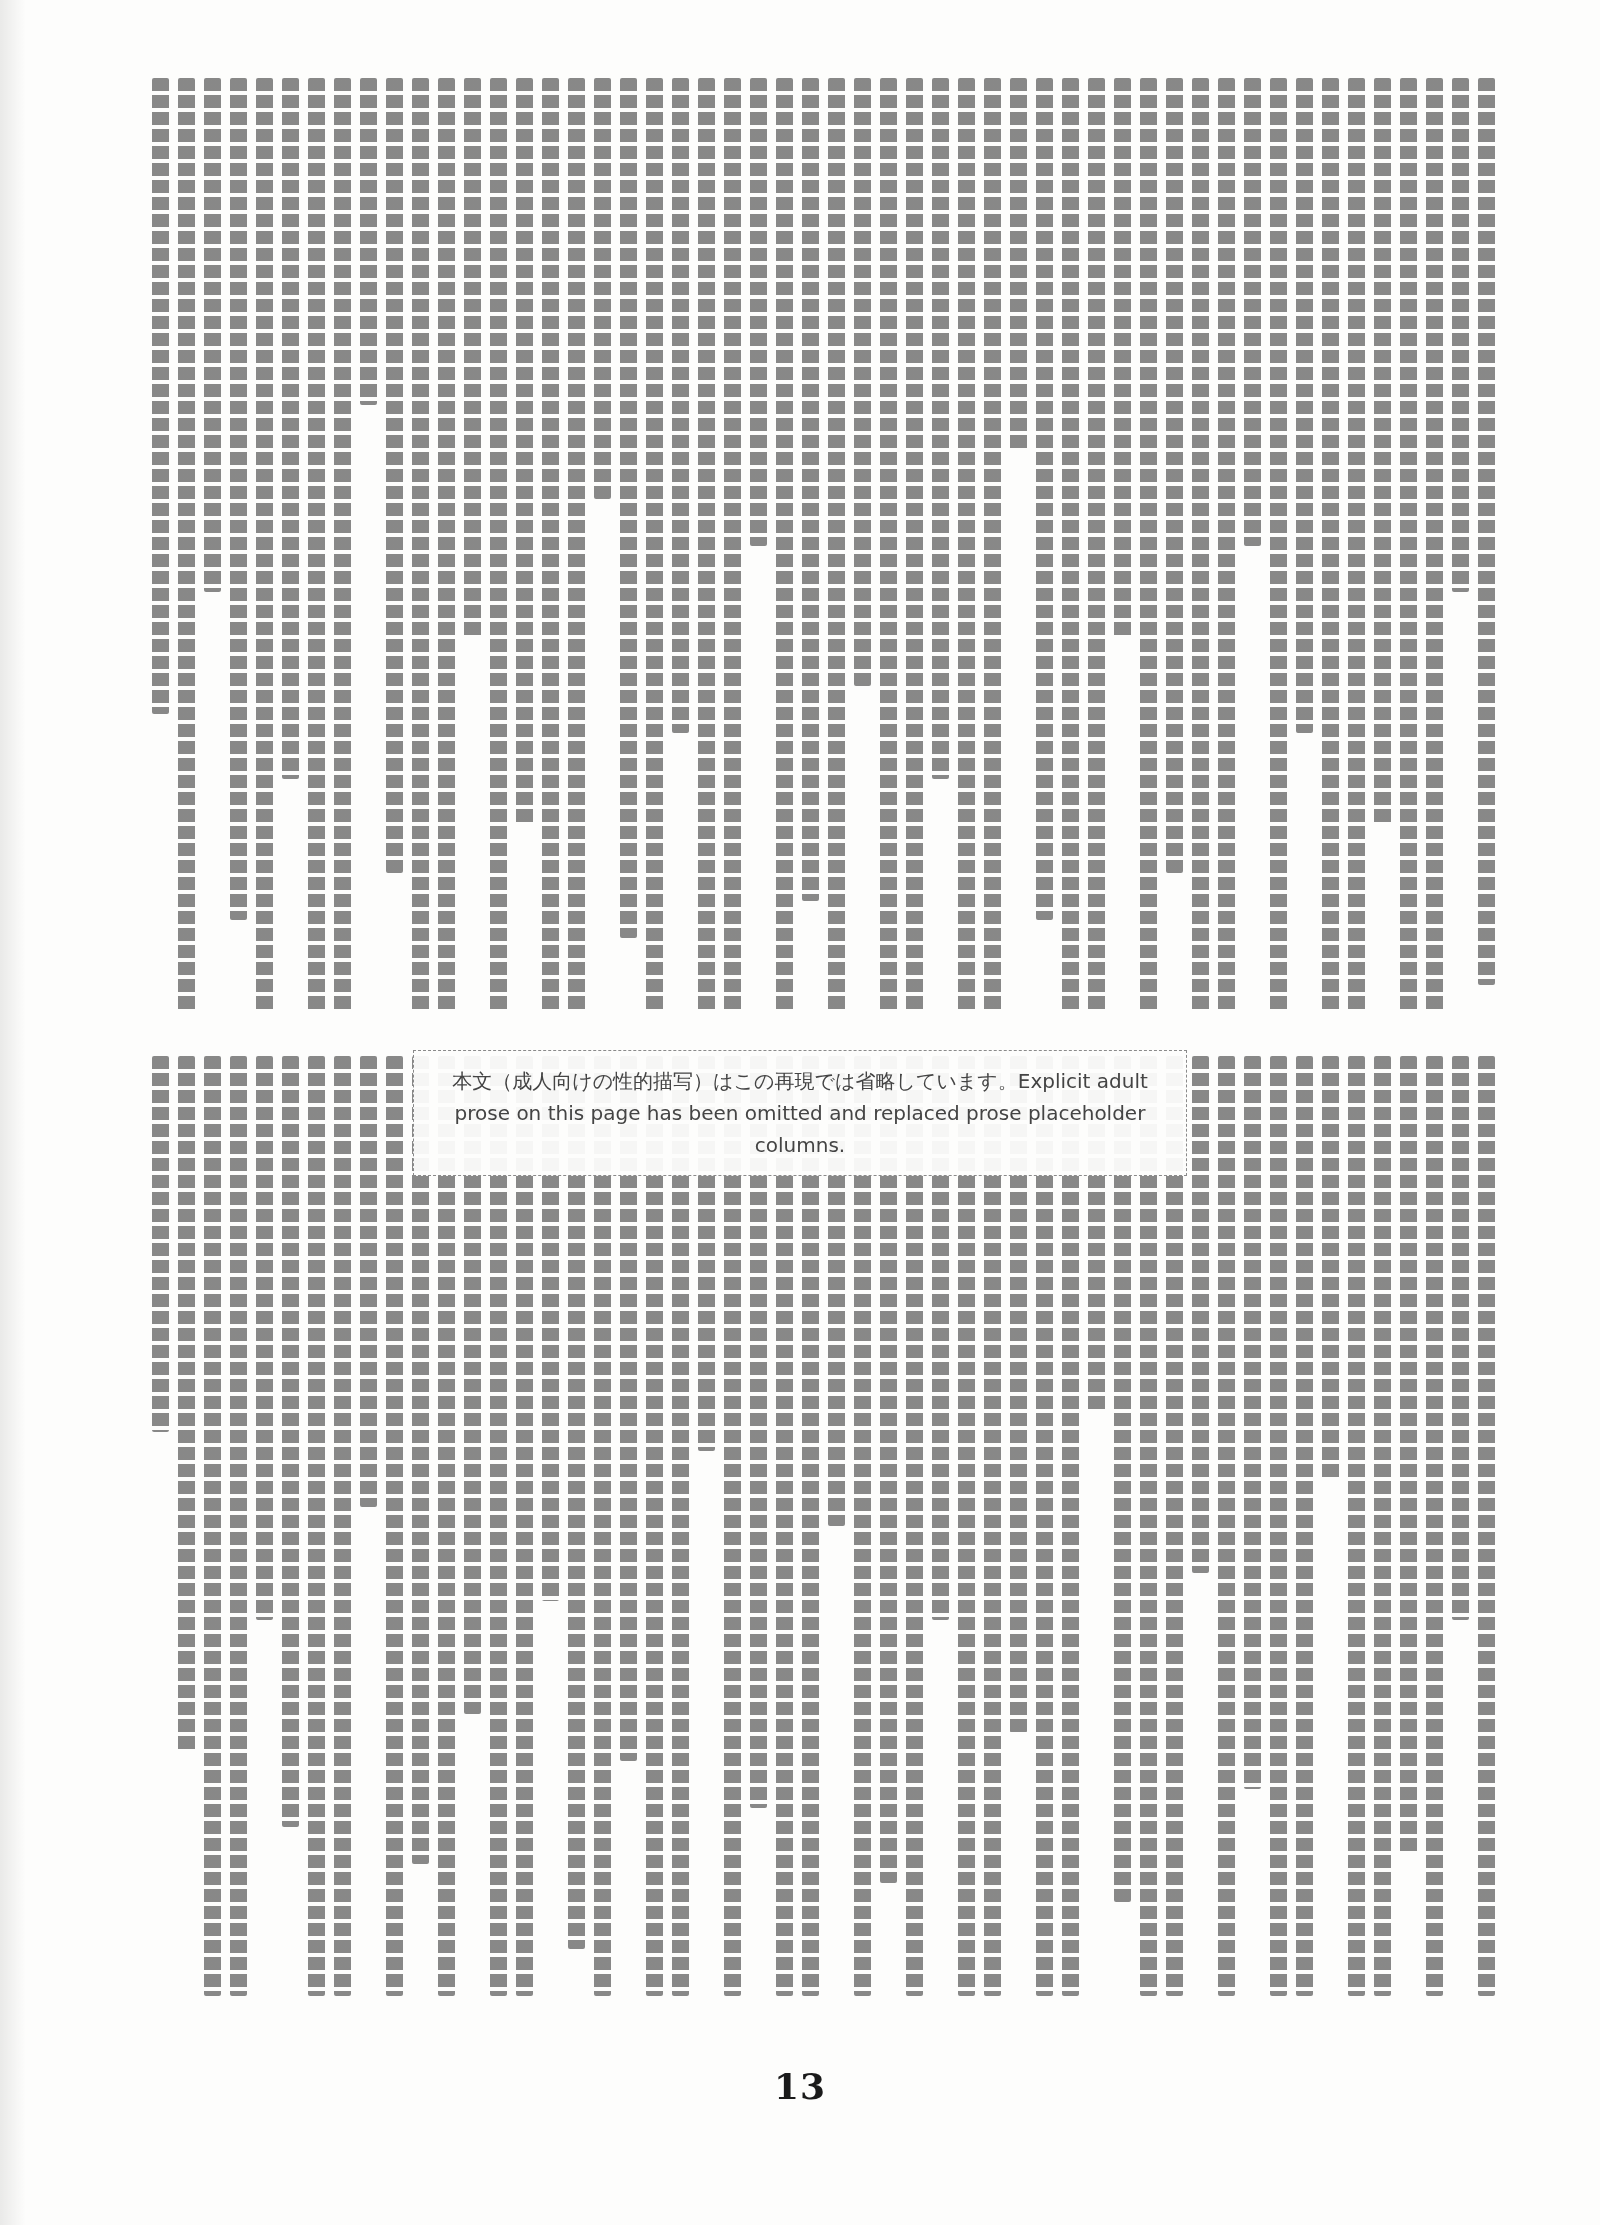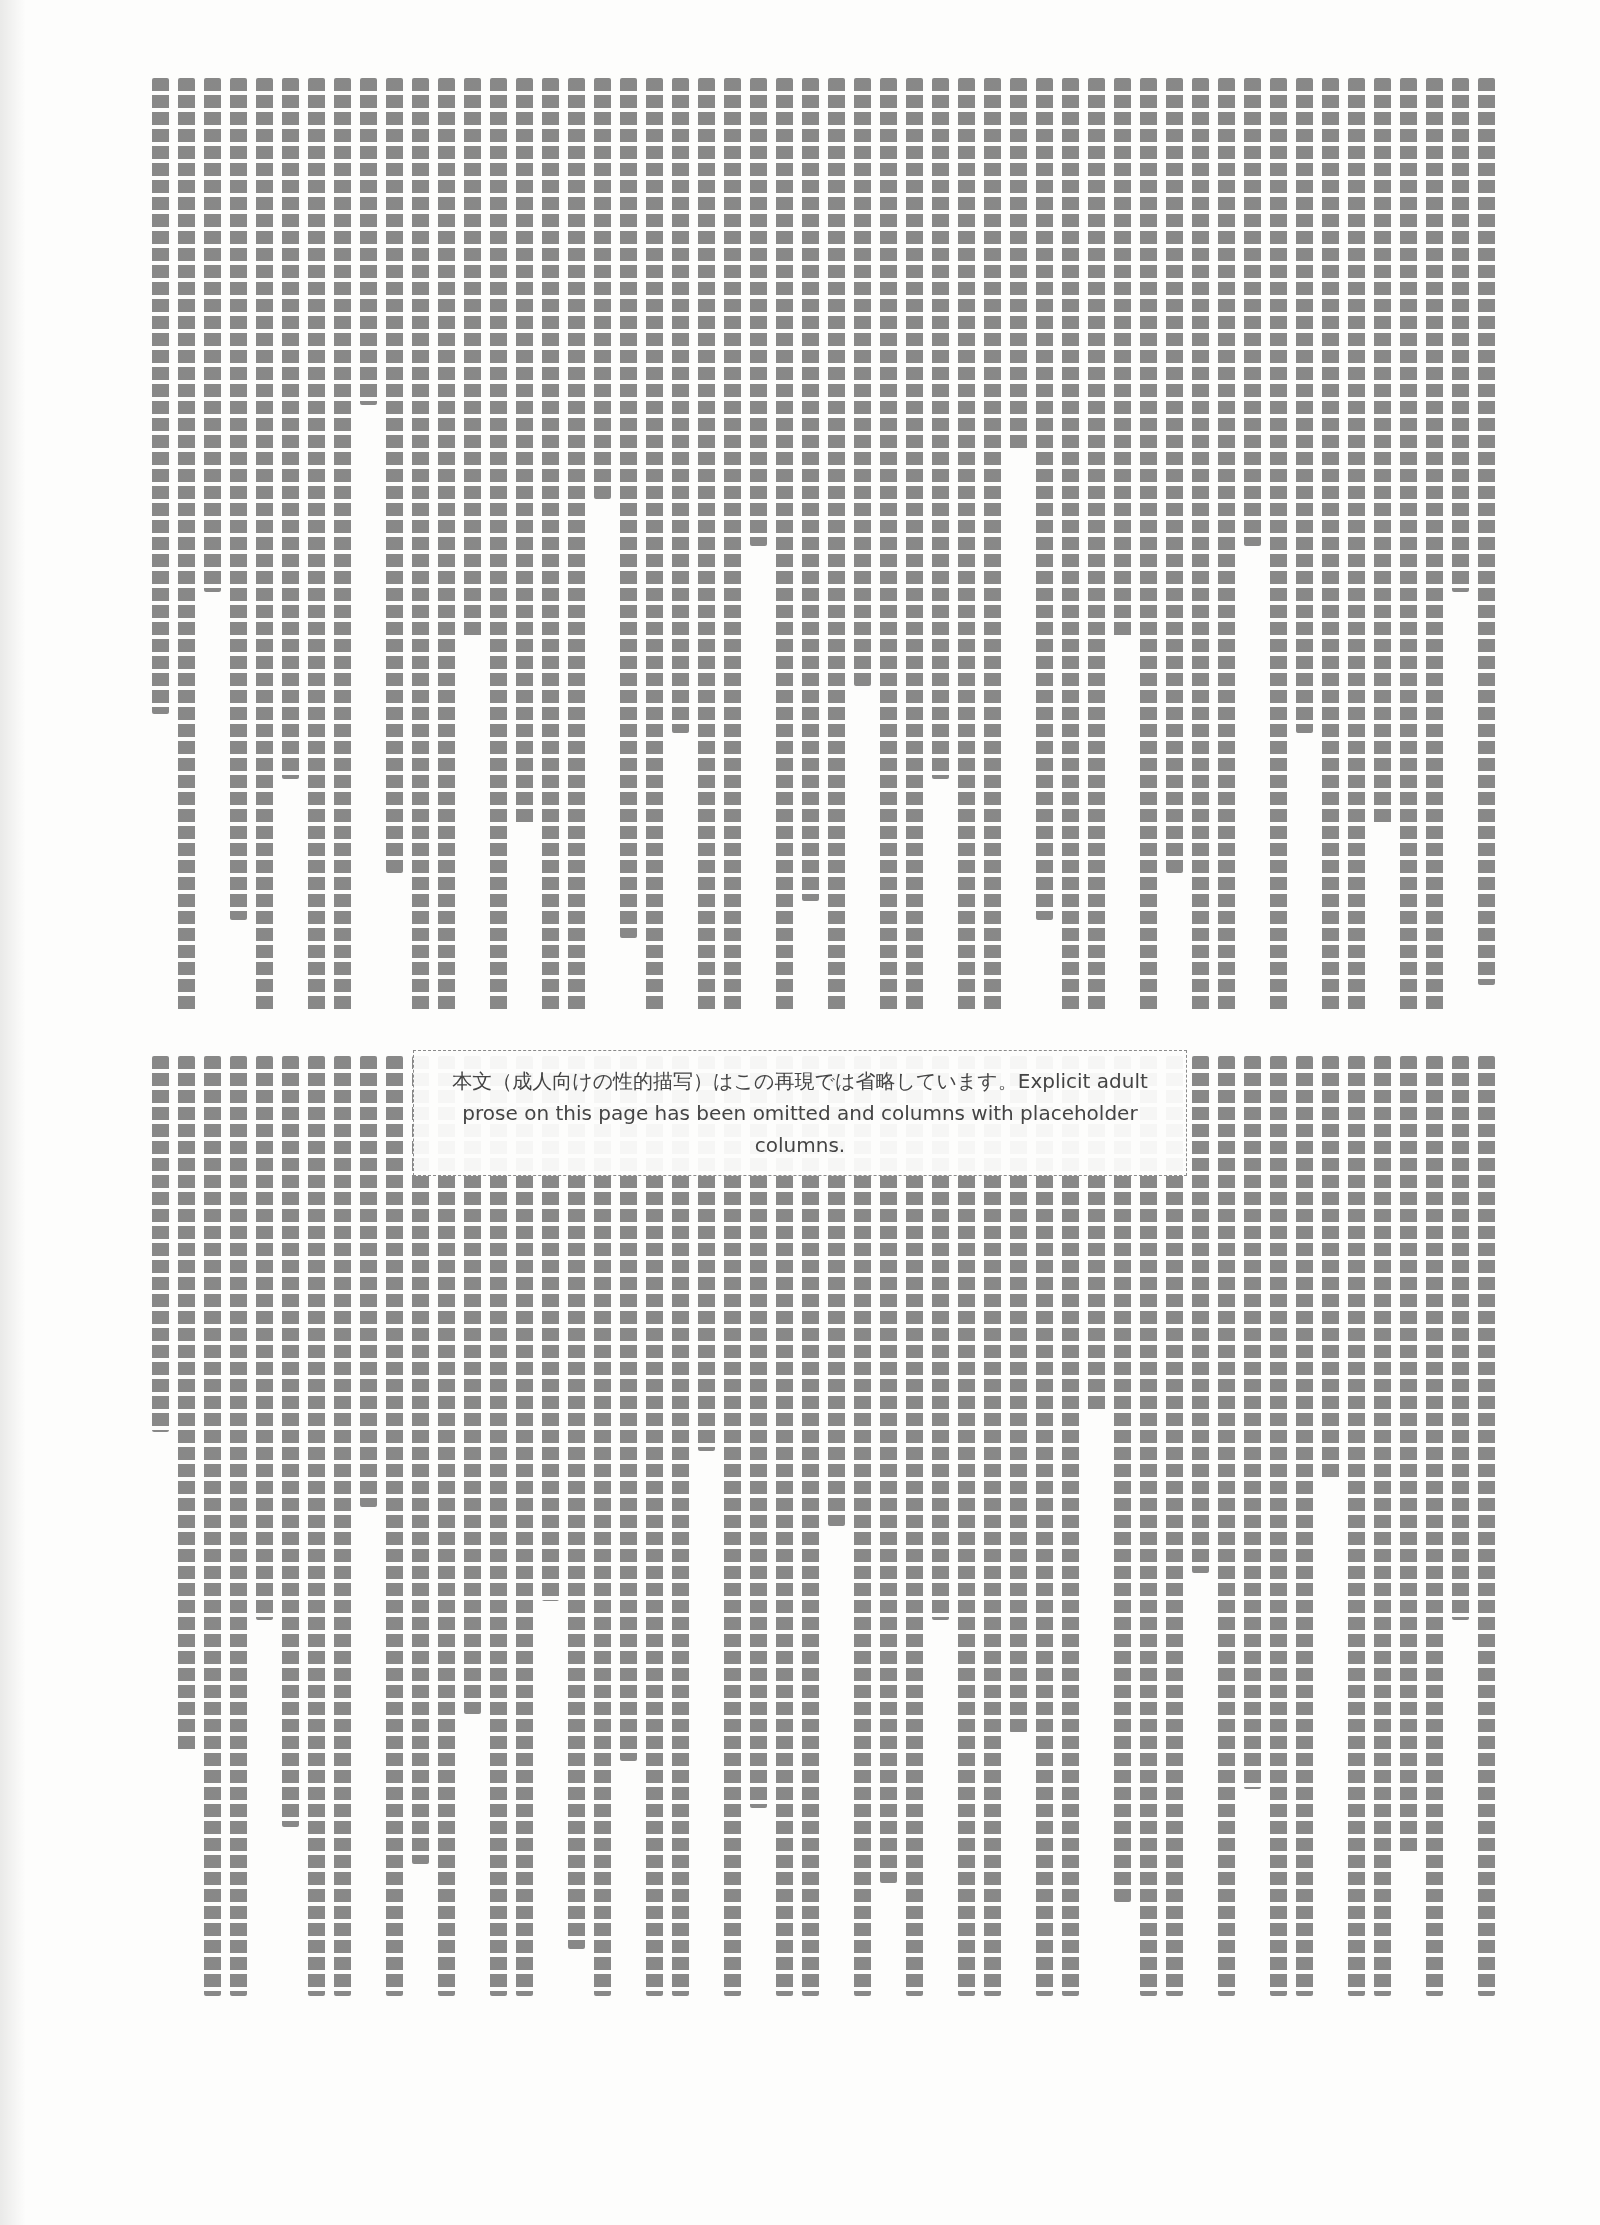--- a/index.html
+++ b/index.html
@@ -190,16 +190,17 @@
       <div class="col-bar" style="height: 100%;"></div>
       <div class="col-bar" style="height: 82%;"></div>
       <div class="col-bar" style="height: 60%;"></div>
       <div class="col-bar" style="height: 100%;"></div>
       <div class="col-bar" style="height: 100%;"></div>
       <div class="col-bar" style="height: 74%;"></div>
       <div class="col-bar" style="height: 40%;"></div>
     </div>
 
   <div class="redaction-overlay">
-    <div class="redaction-label">本文（成人向けの性的描写）はこの再現では省略しています。Explicit adult prose on this page has been omitted and columns with placeholder columns.</div>
+    <div class="redaction-label">本文（成人向けの性的描写）はこの再現では省略しています。Explicit adult prose on this page has been omitted and replaced prose placeholder columns.</div>
   </div>
 
+  <div class="page-number">13</div>
 </div>
 
 </body></html>

